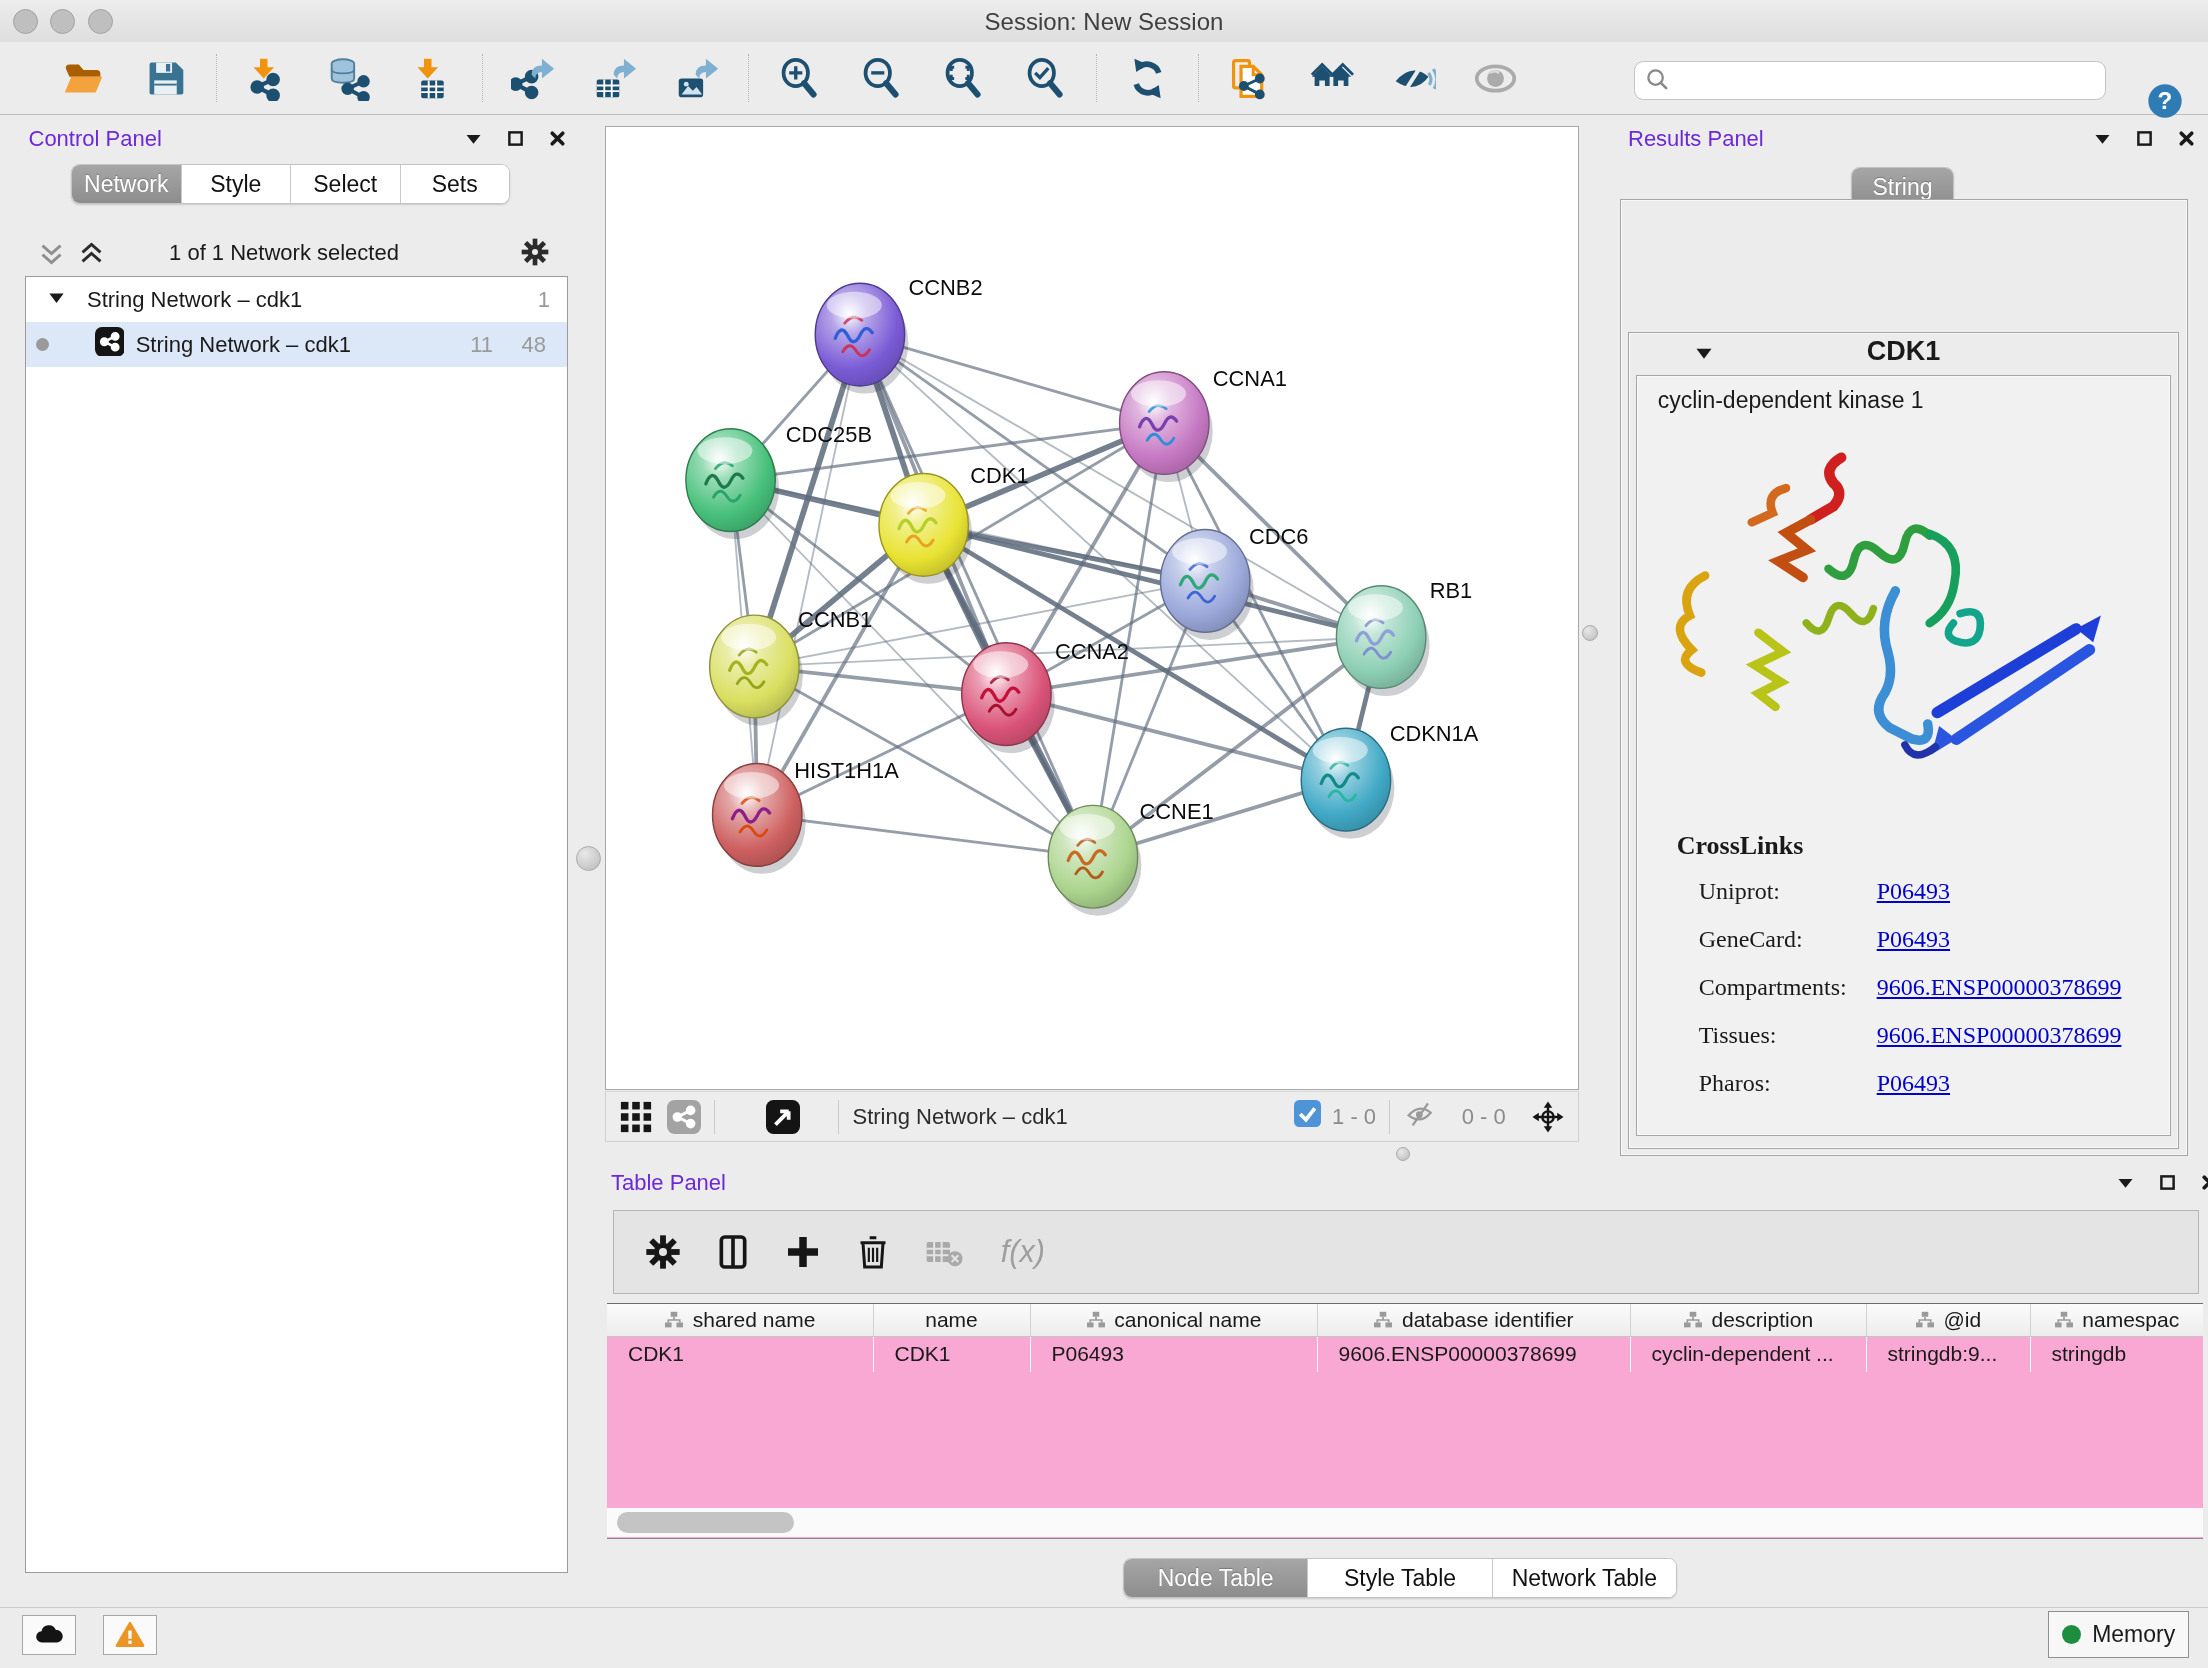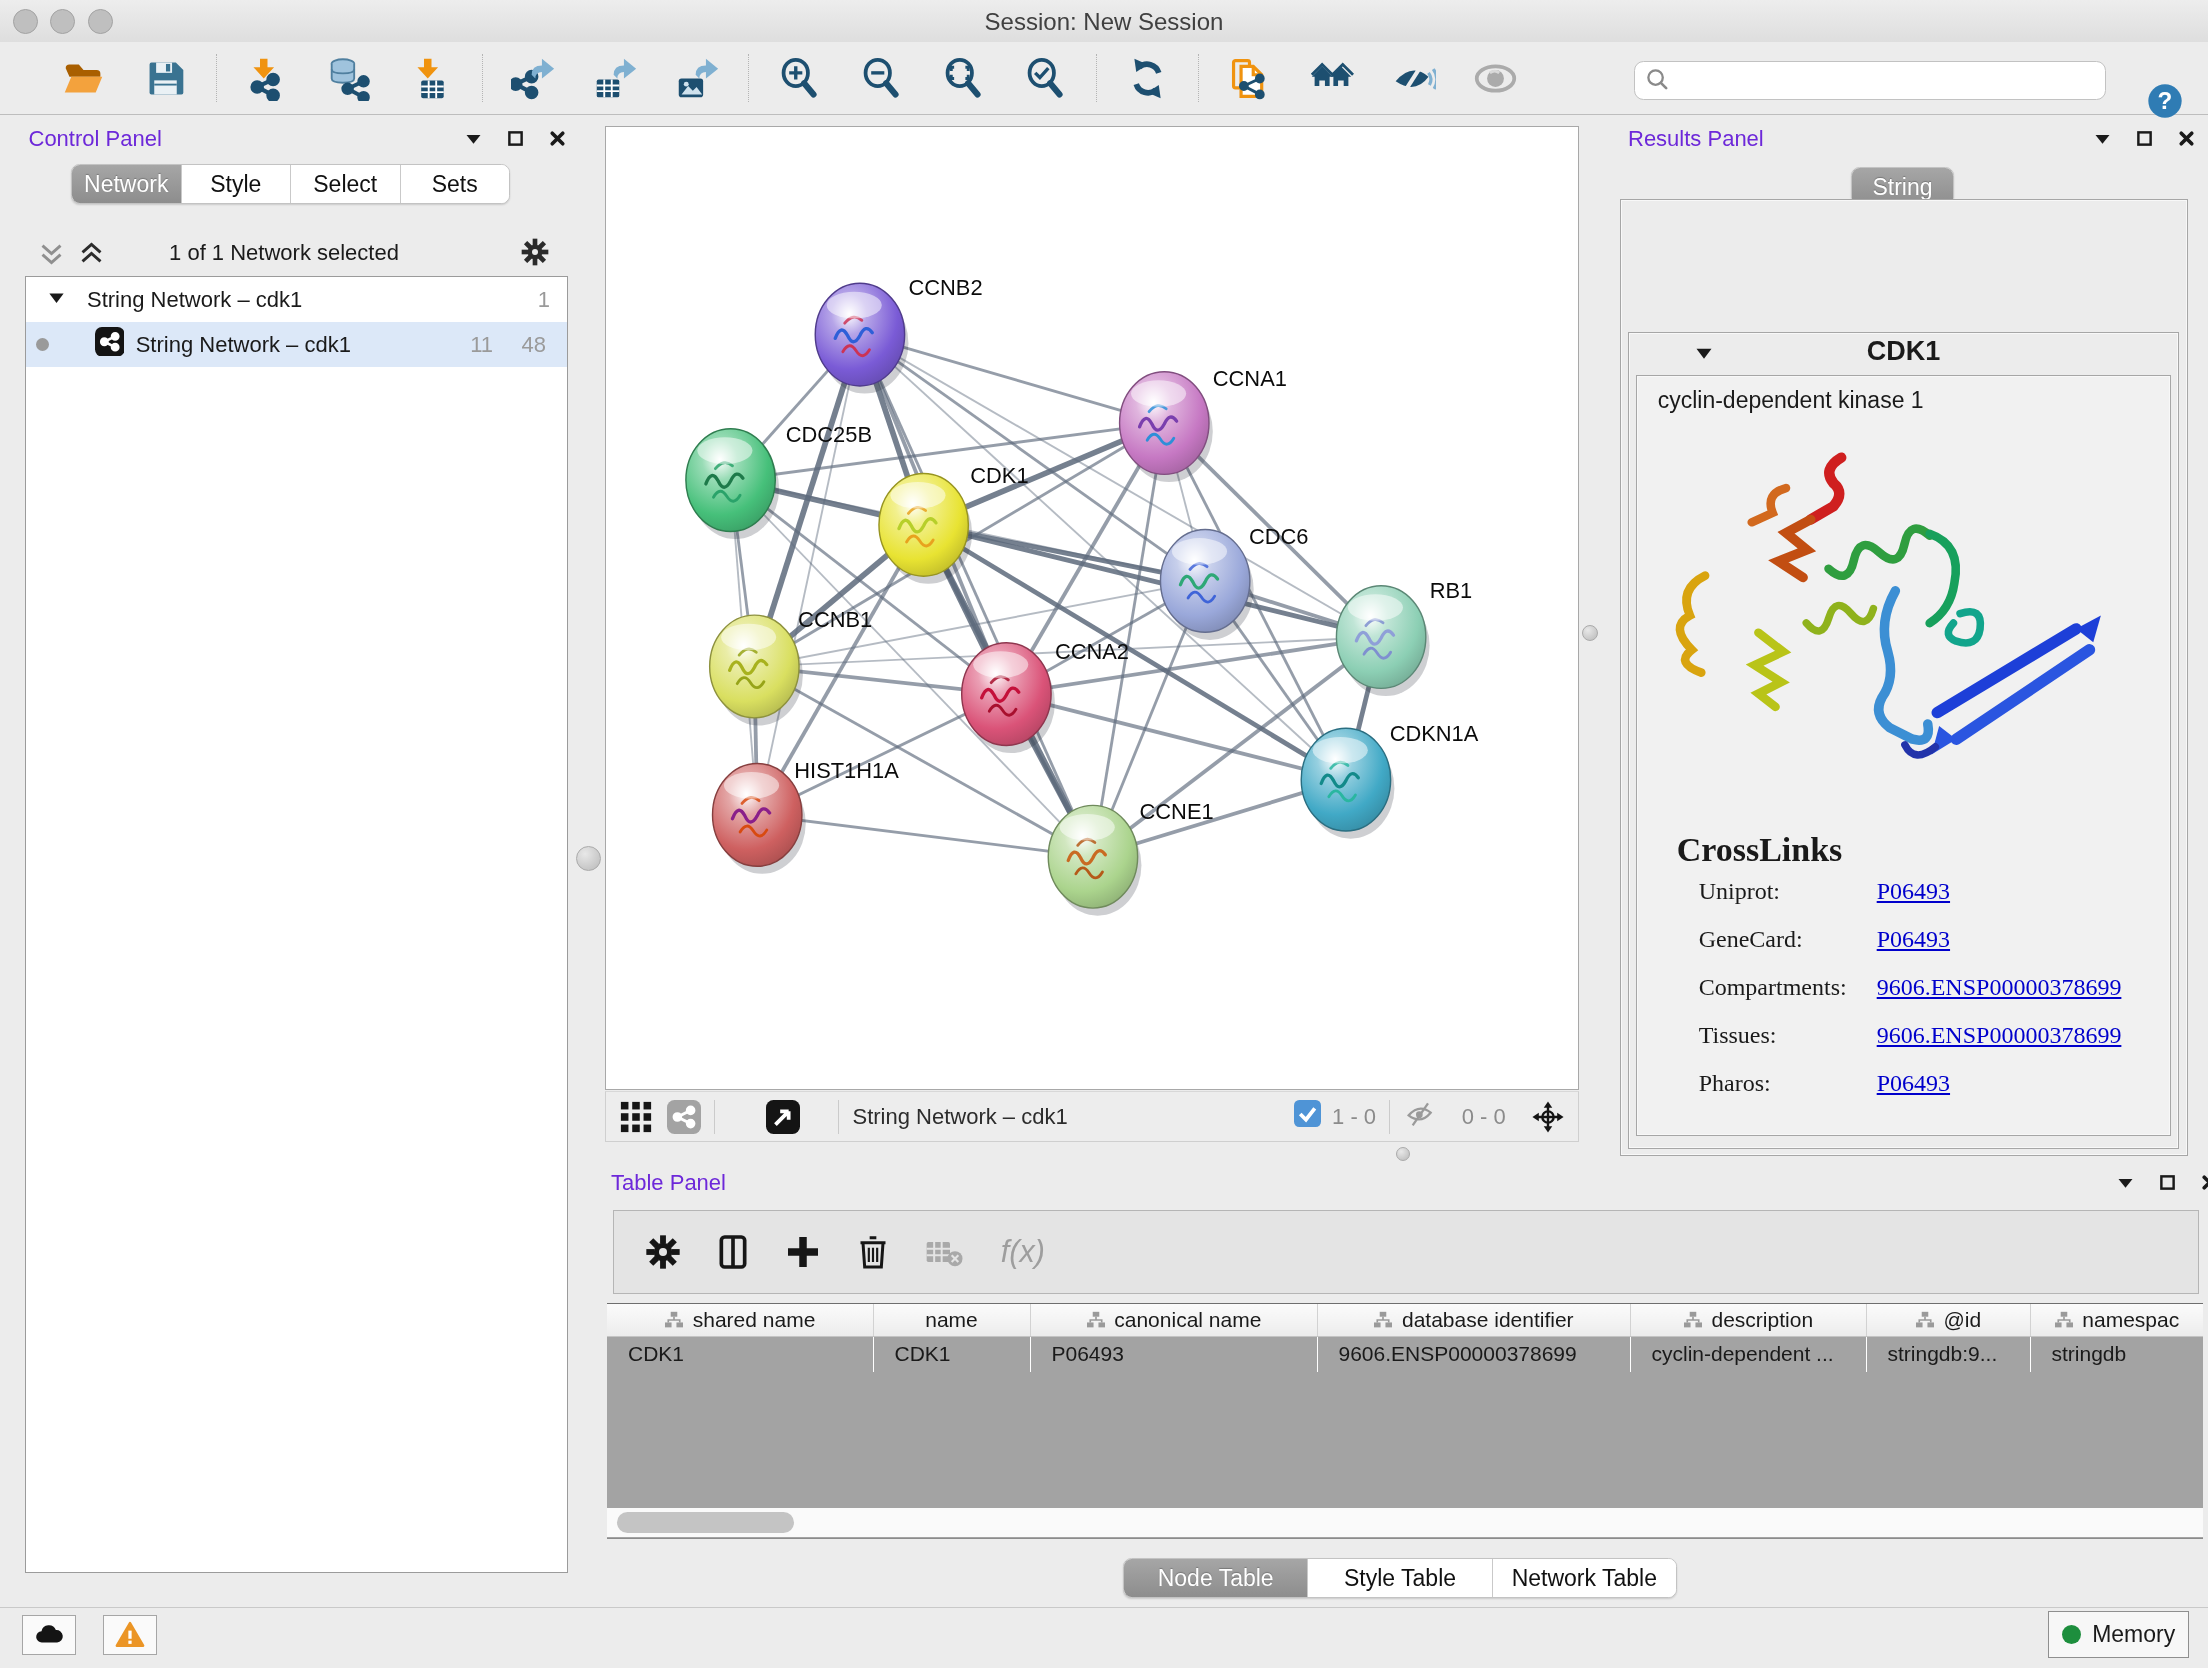--- a/index.html
+++ b/index.html
@@ -57,21 +57,21 @@
   .btnw{background:linear-gradient(#ffffff,#f2f2f2);border:1px solid #bdbdbd;border-radius:9.5px;
     font-size:23px;padding:7.6px 28.5px;box-shadow:0 1px 1.9px rgba(0,0,0,.12);}
   .serif{font-family:"Liberation Serif",serif;}
   .xlink{color:#0000cc;text-decoration:underline;}
   .xl-row{display:flex;font-size:24px;margin-bottom:21px;}
   .xl-label{width:178px;}
   
   .tp-toolbar{position:absolute;left:613px;top:1210px;width:1586px;height:84px;background:#e4e4e4;
     border:1px solid #b5b5b5;display:flex;align-items:center;padding-left:28.5px;}
   .tp-toolbar .tpi{margin-right:30px;display:flex;align-items:center;}
-  .nodetable{position:absolute;left:607px;top:1303px;width:1596px;height:236px;background:#a3a3a3;
+  .nodetable{position:absolute;left:607px;top:1303px;width:1596px;height:236px;background:#f9a8d4;
     border-top:1.9px solid #6e6e6e;border-bottom:1.9px solid #8b8b8b;overflow:hidden;}
   table.dt{border-collapse:collapse;width:1596px;table-layout:fixed;font-size:21px;}
   table.dt th{background:linear-gradient(#fbfbfb,#ececec);border-right:1px solid #d2d2d2;
     border-bottom:1px solid #c4c4c4;font-weight:normal;height:32px;padding:0;}
   table.dt td{border-right:1px solid #fff;height:36px;padding:0 0 0 21px;text-align:left;
     white-space:nowrap;overflow:hidden;}
   .thwrap{display:flex;align-items:center;justify-content:center;gap:8.6px;}
   .thwrap svg{width:20px;height:18px;}
   .hscroll{position:absolute;left:607px;top:1508px;width:1596px;height:28.5px;background:#fafafa;}
   .hthumb{position:absolute;left:9.5px;top:3.8px;width:177px;height:21px;background:#c4c4c4;border-radius:10.5px;}
@@ -716,21 +716,21 @@
           <path d="M298 108 q34 12 26 52 q-4 28 -26 42" stroke="#17a05c" stroke-width="9"></path>
           <path d="M330 192 q24 -8 21 16 q-3 20 -25 13 q-15 -6 -3 -19" stroke="#12a58c" stroke-width="8"></path>
           <path d="M262 168 q-18 32 -8 64 q8 28 -6 48 q-10 18 8 32 l24 12 q20 5 16 -16" stroke="#3c8fd4" stroke-width="10"></path>
           <path d="M306 296 L452 208" stroke="#1d3fd8" stroke-width="12"></path>
           <path d="M466 230 L326 324" stroke="#2a55e0" stroke-width="12"></path>
           <path d="M452 208 l26 -14 -8 28z" fill="#1d3fd8" stroke="none"></path>
           <path d="M326 324 l-26 16 8 -30z" fill="#2a55e0" stroke="none"></path>
           <path d="M304 332 q-22 18 -32 -2" stroke="#2233aa" stroke-width="8"></path>
         </svg>
       </div>
-      <div class="serif" style="position:absolute;left:40px;top:455px;font-size:34px;font-weight:bold">CrossLinks</div>
+      <div class="serif" style="position:absolute;left:40px;top:455px;font-size:26px;font-weight:bold">CrossLinks</div>
       <div id="xl-rows" style="position:absolute;left:62px;top:502px;width:457px">
           <div class="xl-row serif">
             <span class="xl-label">Uniprot:</span>
                <a class="xlink" href="#">P06493</a>
           </div>
           <div class="xl-row serif">
             <span class="xl-label">GeneCard:</span>
                <a class="xlink" href="#">P06493</a>
           </div>
           <div class="xl-row serif">

